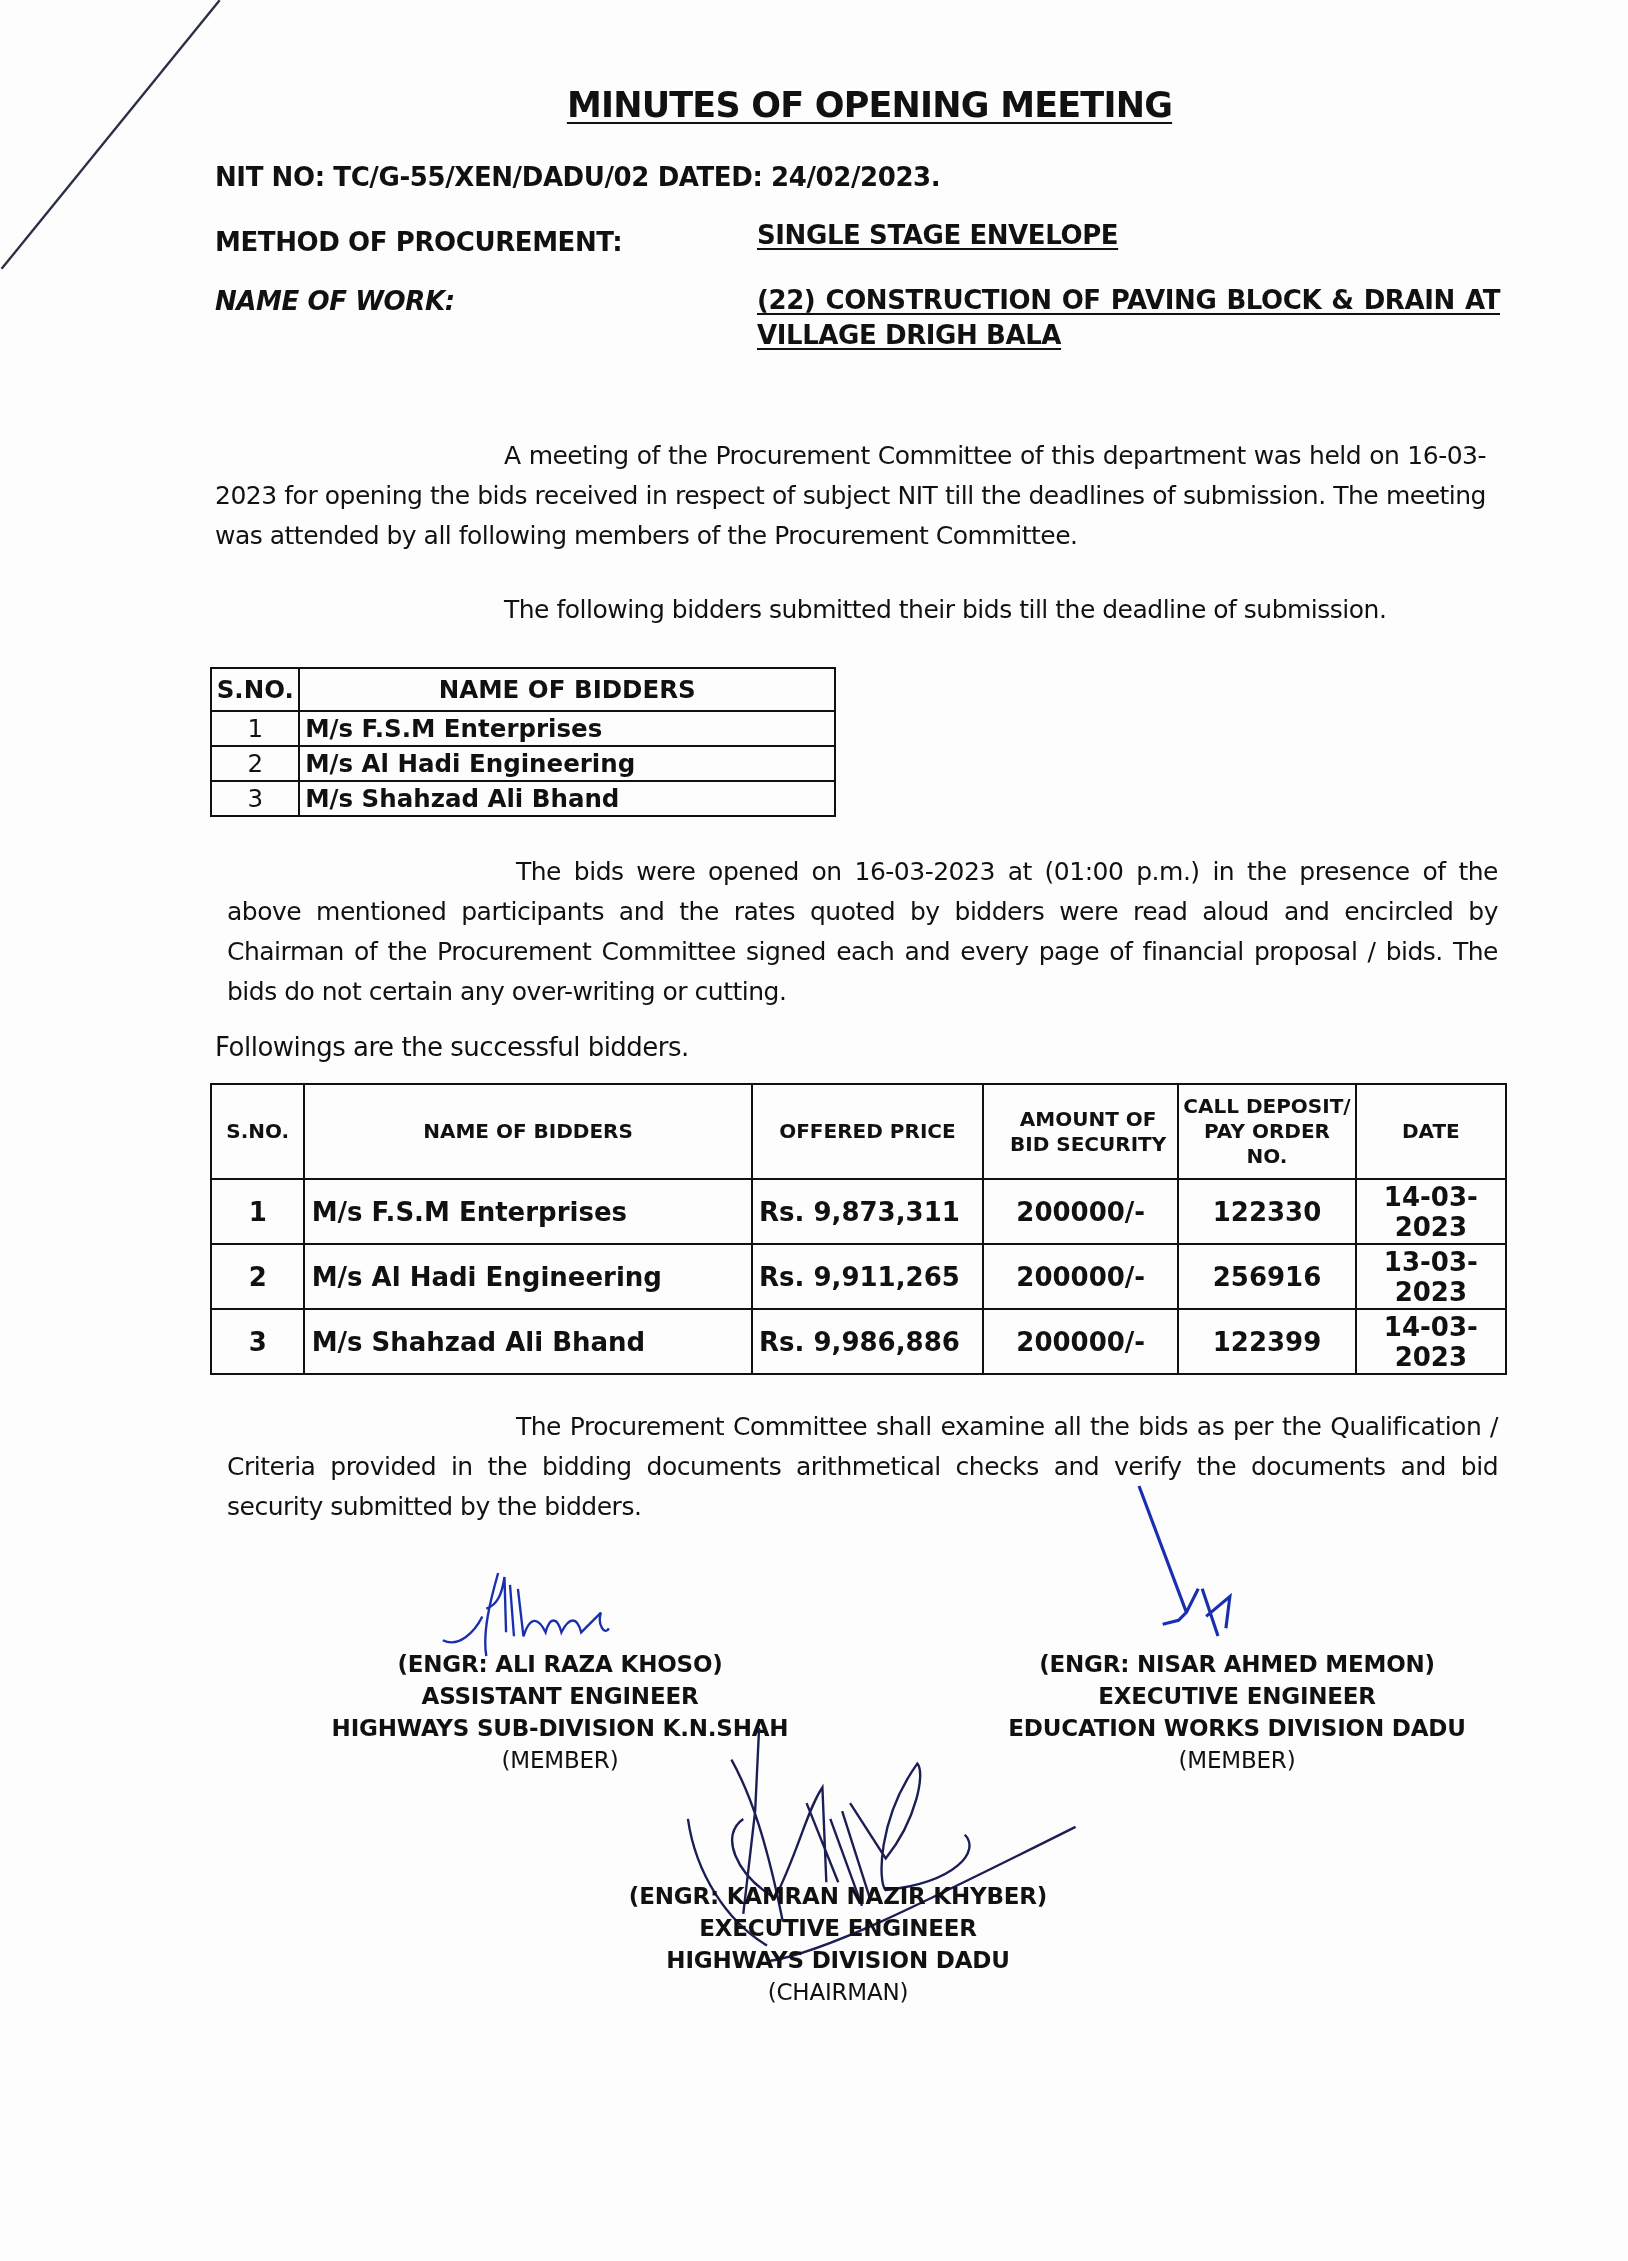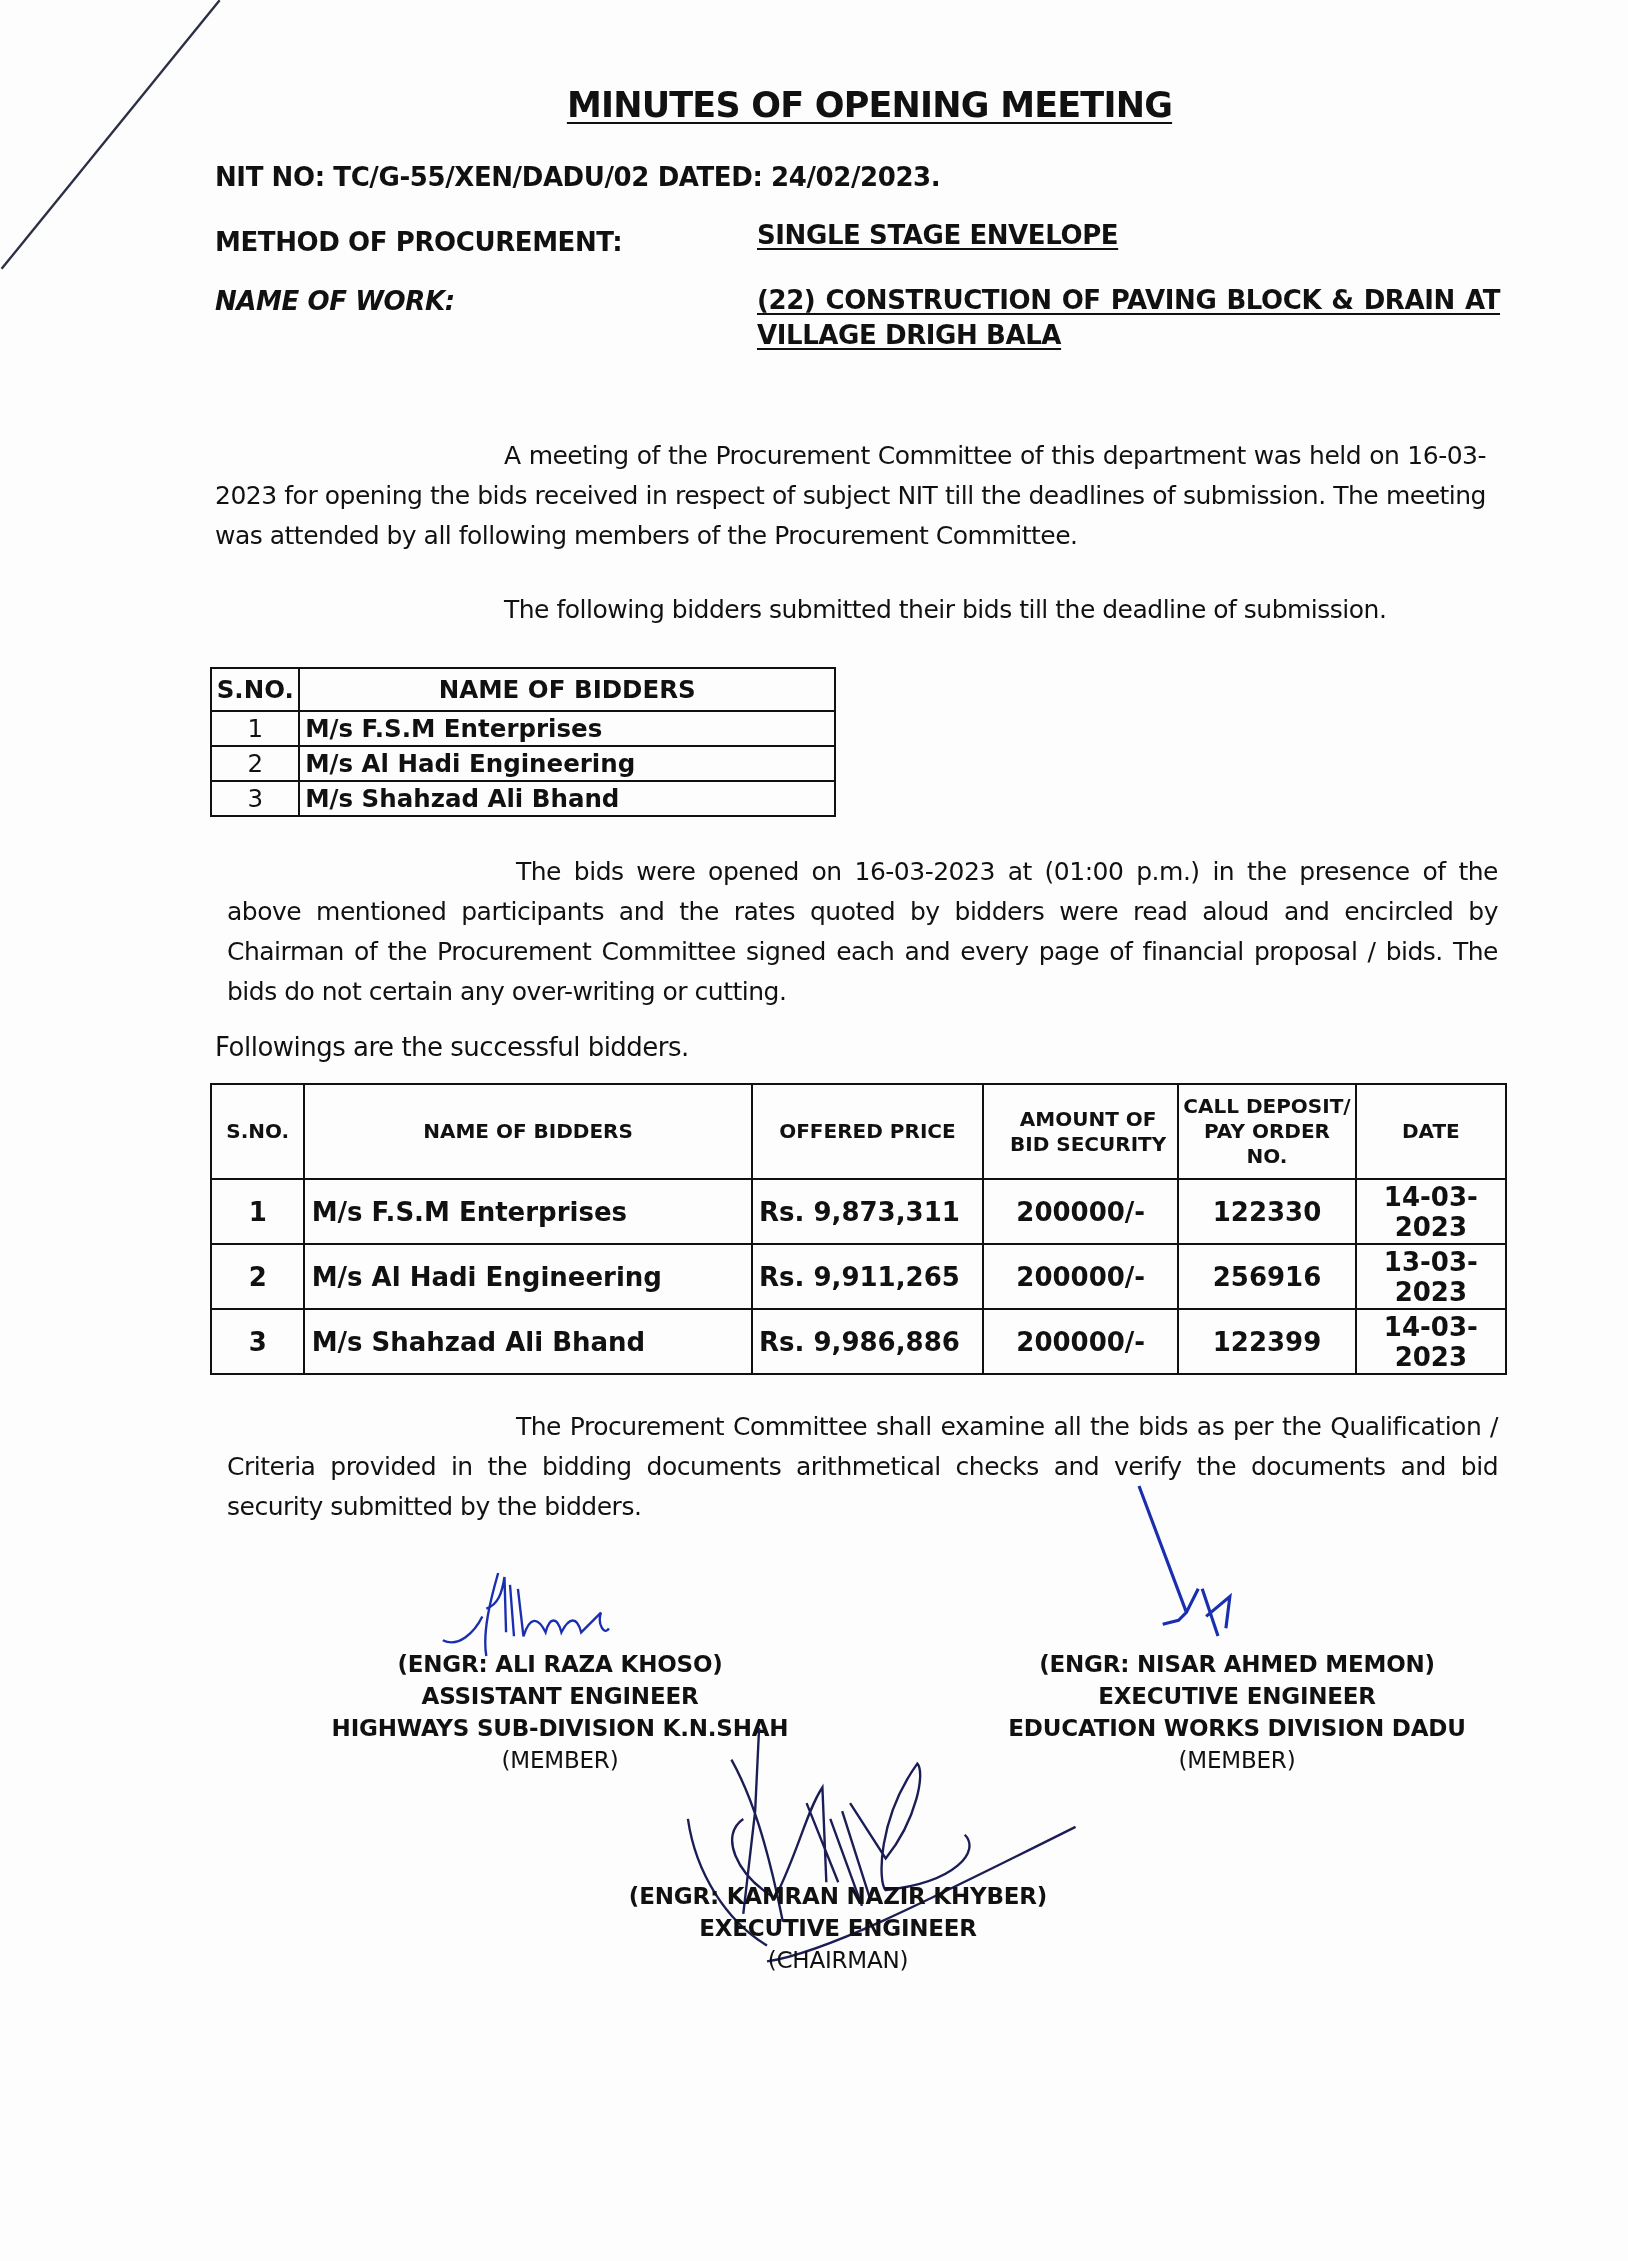--- a/index.html
+++ b/index.html
@@ -139,15 +139,16 @@
   <div>EDUCATION WORKS DIVISION DADU</div>
   <div class="sig-role">(MEMBER)</div>
 </div>
 
 <svg class="sig" style="left:680px;top:1724px;" width="443" height="269" viewBox="0 0 560 340">
   <path d="M100 5 L95 110 L80 240 M65 45 C90 90, 110 150, 130 250 M10 120 C20 190, 60 250, 110 280 M80 120 C50 140, 70 190, 120 220 C150 160, 160 110, 180 80 L185 200 M160 100 L200 200 M190 120 L230 230 M205 110 L240 220 M215 100 L260 170 C300 120, 310 60, 300 50 C250 120, 250 200, 260 210 C350 200, 380 160, 360 140 M110 300 C180 290, 300 230, 500 130" stroke="#1b1d55" stroke-width="3" fill="none"></path>
 </svg>
 <div class="abs sig-block" style="left:601px;width:474px;top:1880px;">
   <div>(ENGR: KAMRAN NAZIR KHYBER)</div>
   <div>EXECUTIVE ENGINEER</div>
+  <div>HIGHWAYS DIVISION DADU</div>
   <div class="sig-role">(CHAIRMAN)</div>
 </div>
 
 
 </body></html>

